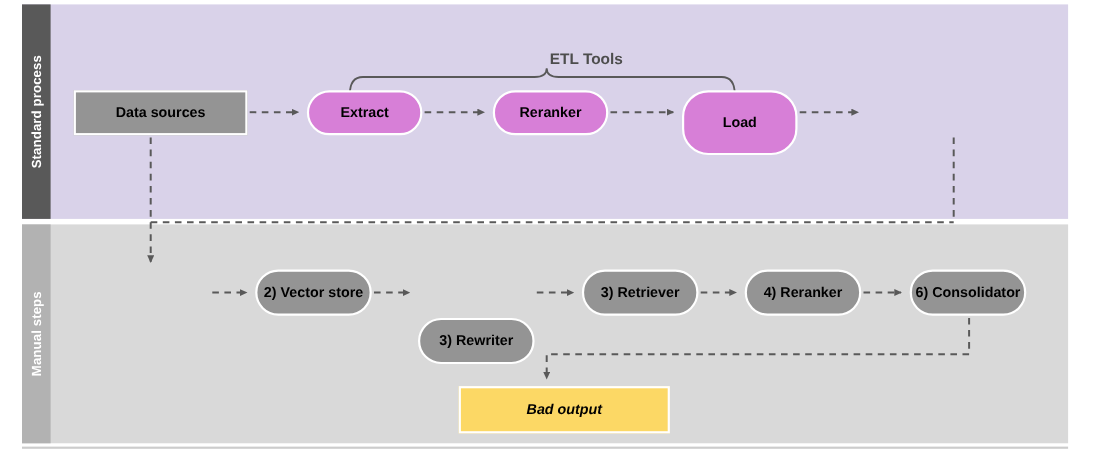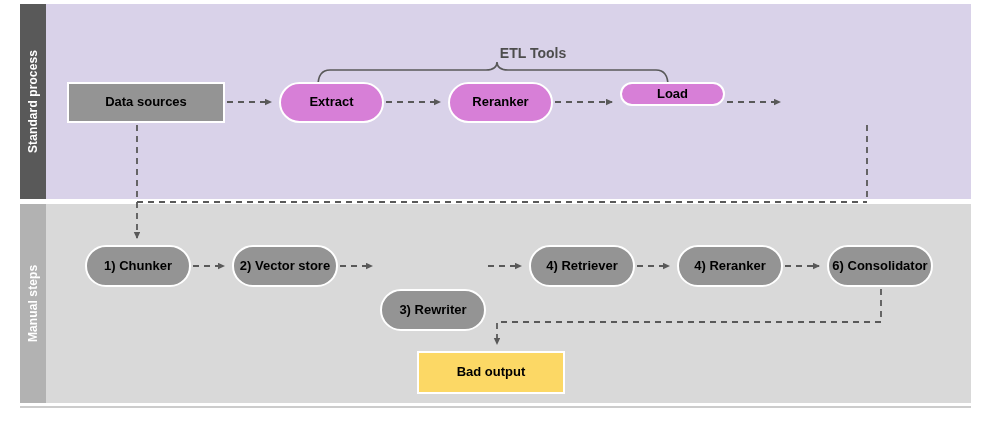--- a/index.html
+++ b/index.html
@@ -129,40 +129,37 @@
 
   <div class="node rect gray" style="left:67px; top:82px; width:158px; height:41px;">
     <span>Data sources</span>
   </div>
   <div class="node pill" style="left:279px; top:82px; width:105px; height:41px; background:#d77fd7;">
     <span>Extract</span>
   </div>
   <div class="node pill" style="left:448px; top:82px; width:105px; height:41px; background:#d77fd7;">
     <span>Reranker</span>
   </div>
-  <div class="node pill" style="left:620px; top:82px; width:105px; height:24px; background:#d77fd7;">
+  <div class="node pill" style="left:620px; top:82px; width:105px; height:59px; background:#d77fd7;">
     <span>Load</span>
   </div>
 
-  <div class="node pill gray" style="left:85px; top:245px; width:106px; height:42px;">
-    <span>1) Chunker</span>
-  </div>
   <div class="node pill gray" style="left:232px; top:245px; width:106px; height:42px;">
     <span>2) Vector store</span>
   </div>
   <div class="node pill gray" style="left:380px; top:245px; width:106px; height:42px;margin-top:44px;">
     <span>3) Rewriter</span>
   </div>
   <div class="node pill gray" style="left:529px; top:245px; width:106px; height:42px;">
-    <span>4) Retriever</span>
+    <span>3) Retriever</span>
   </div>
   <div class="node pill gray" style="left:677px; top:245px; width:106px; height:42px;">
     <span>4) Reranker</span>
   </div>
   <div class="node pill gray" style="left:827px; top:245px; width:106px; height:42px;">
     <span>6) Consolidator</span>
   </div>
 
-  <div class="node rect" style="left:417px; top:351px; width:148px; height:43px; background:#fcd865;">
+  <div class="node rect" style="left:417px; top:351px; width:192px; height:43px; background:#fcd865;font-style:italic;">
     <span>Bad output</span>
   </div>
 
 </div>
 
 </body></html>

